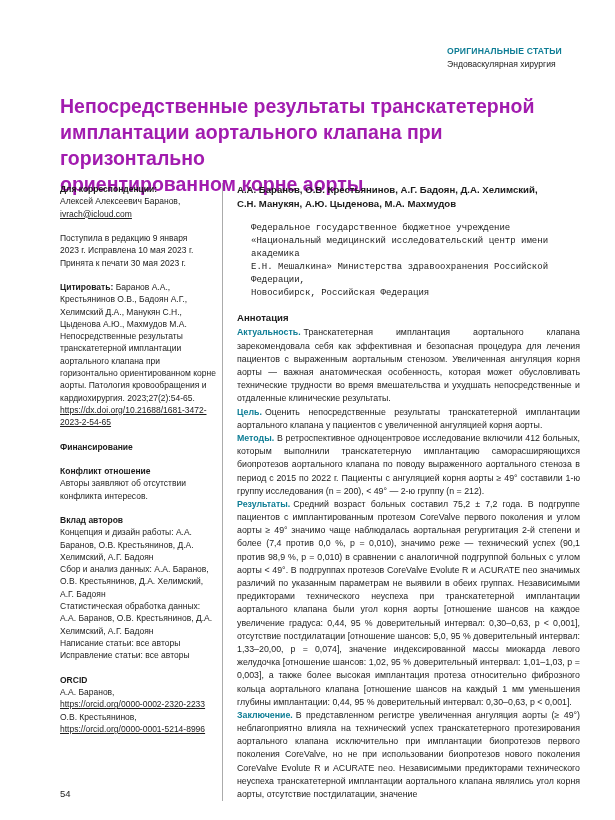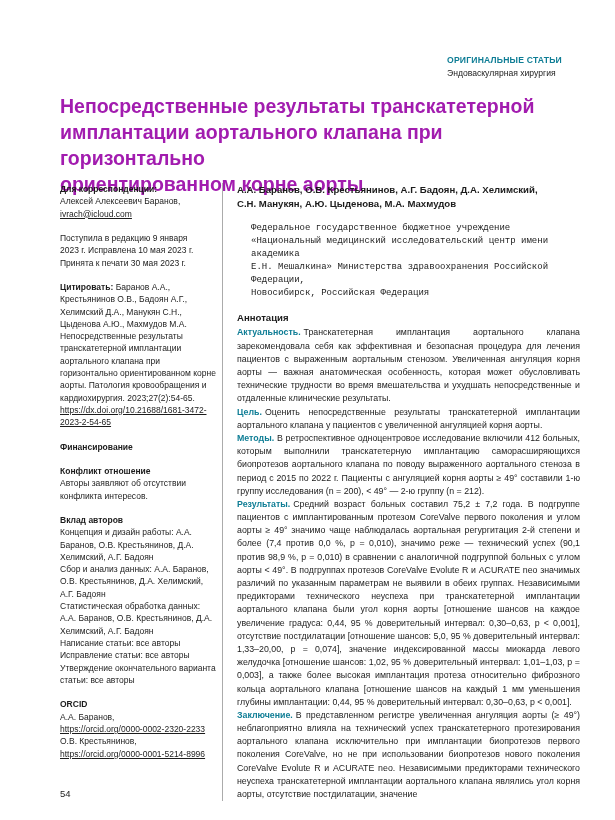--- a/index.html
+++ b/index.html
@@ -6,21 +6,21 @@
   .page{
     position:relative;width:615px;height:820px;background:#ffffff;
     font-family:"Liberation Sans",sans-serif;color:#1c1c1c;overflow:hidden;
     margin:0 auto;
   }
   .pre{white-space:pre-line;}
   .b{font-weight:bold;}
   .i{}
   a.link{color:#1c1c1c;text-decoration:underline;cursor:pointer;}
   
-  .masthead{position:absolute;left:447px;top:55px;line-height:1.35;}
+  .masthead{position:absolute;left:447px;top:46px;line-height:1.35;}
   .rubric{color:#0e7d95;font-weight:bold;font-size:8.6px;letter-spacing:.2px;}
   .subrubric{font-size:8.6px;color:#222;margin-top:1px;}
   
   .title{
     position:absolute;left:60px;top:94px;width:510px;margin:0;
     font-size:19.5px;line-height:1.33;color:#a21caf;font-weight:bold;
   }
   
   .leftcol{
     position:absolute;left:60px;top:183px;width:158px;
@@ -82,21 +82,20 @@
       <p>Авторы заявляют об отсутствии конфликта интересов.</p>
     </div>
 
     <div class="block">
       <p class="b">Вклад авторов</p>
       <p>Концепция и дизайн работы: А.А. Баранов, О.В. Крестьянинов, Д.А. Хелимский, А.Г. Бадоян</p>
       <p>Сбор и анализ данных: А.А. Баранов, О.В. Крестьянинов, Д.А. Хелимский, А.Г. Бадоян</p>
       <p>Статистическая обработка данных: А.А. Баранов, О.В. Крестьянинов, Д.А. Хелимский, А.Г. Бадоян</p>
       <p>Написание статьи: все авторы</p>
       <p>Исправление статьи: все авторы</p>
-      <p>Утверждение окончательного варианта статьи: все авторы</p>
     </div>
 
     <div class="block">
       <p class="b">ORCID</p>
       <p>А.А. Баранов,</p>
       <p><a class="link">https://orcid.org/0000-0002-2320-2233</a></p>
       <p>О.В. Крестьянинов,</p>
       <p><a class="link">https://orcid.org/0000-0001-5214-8996</a></p>
     </div>
 

